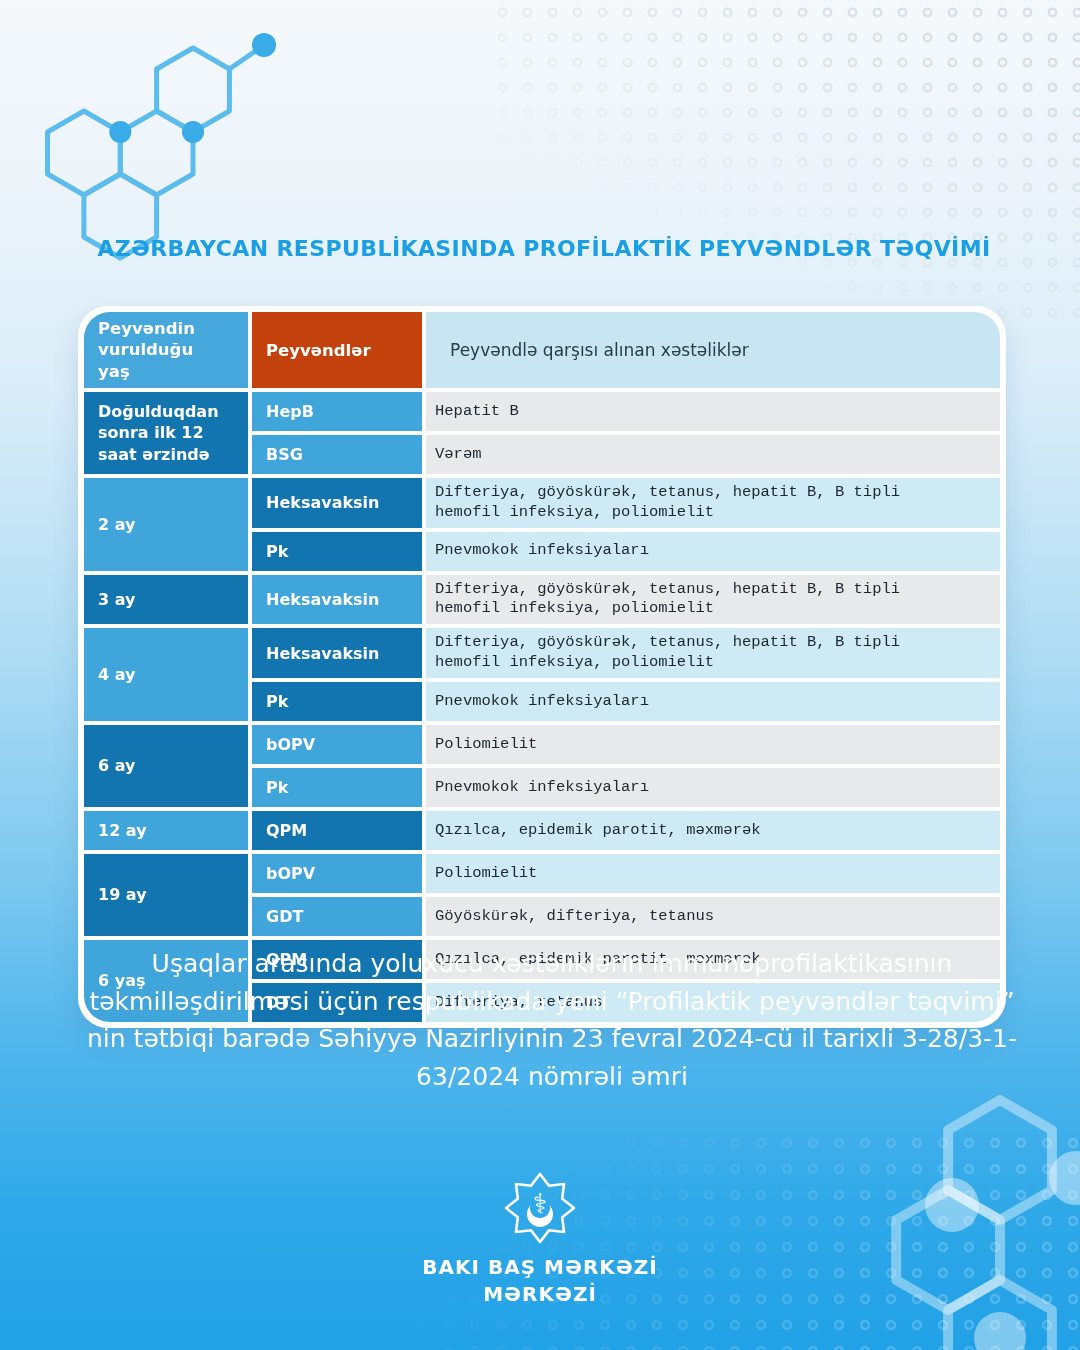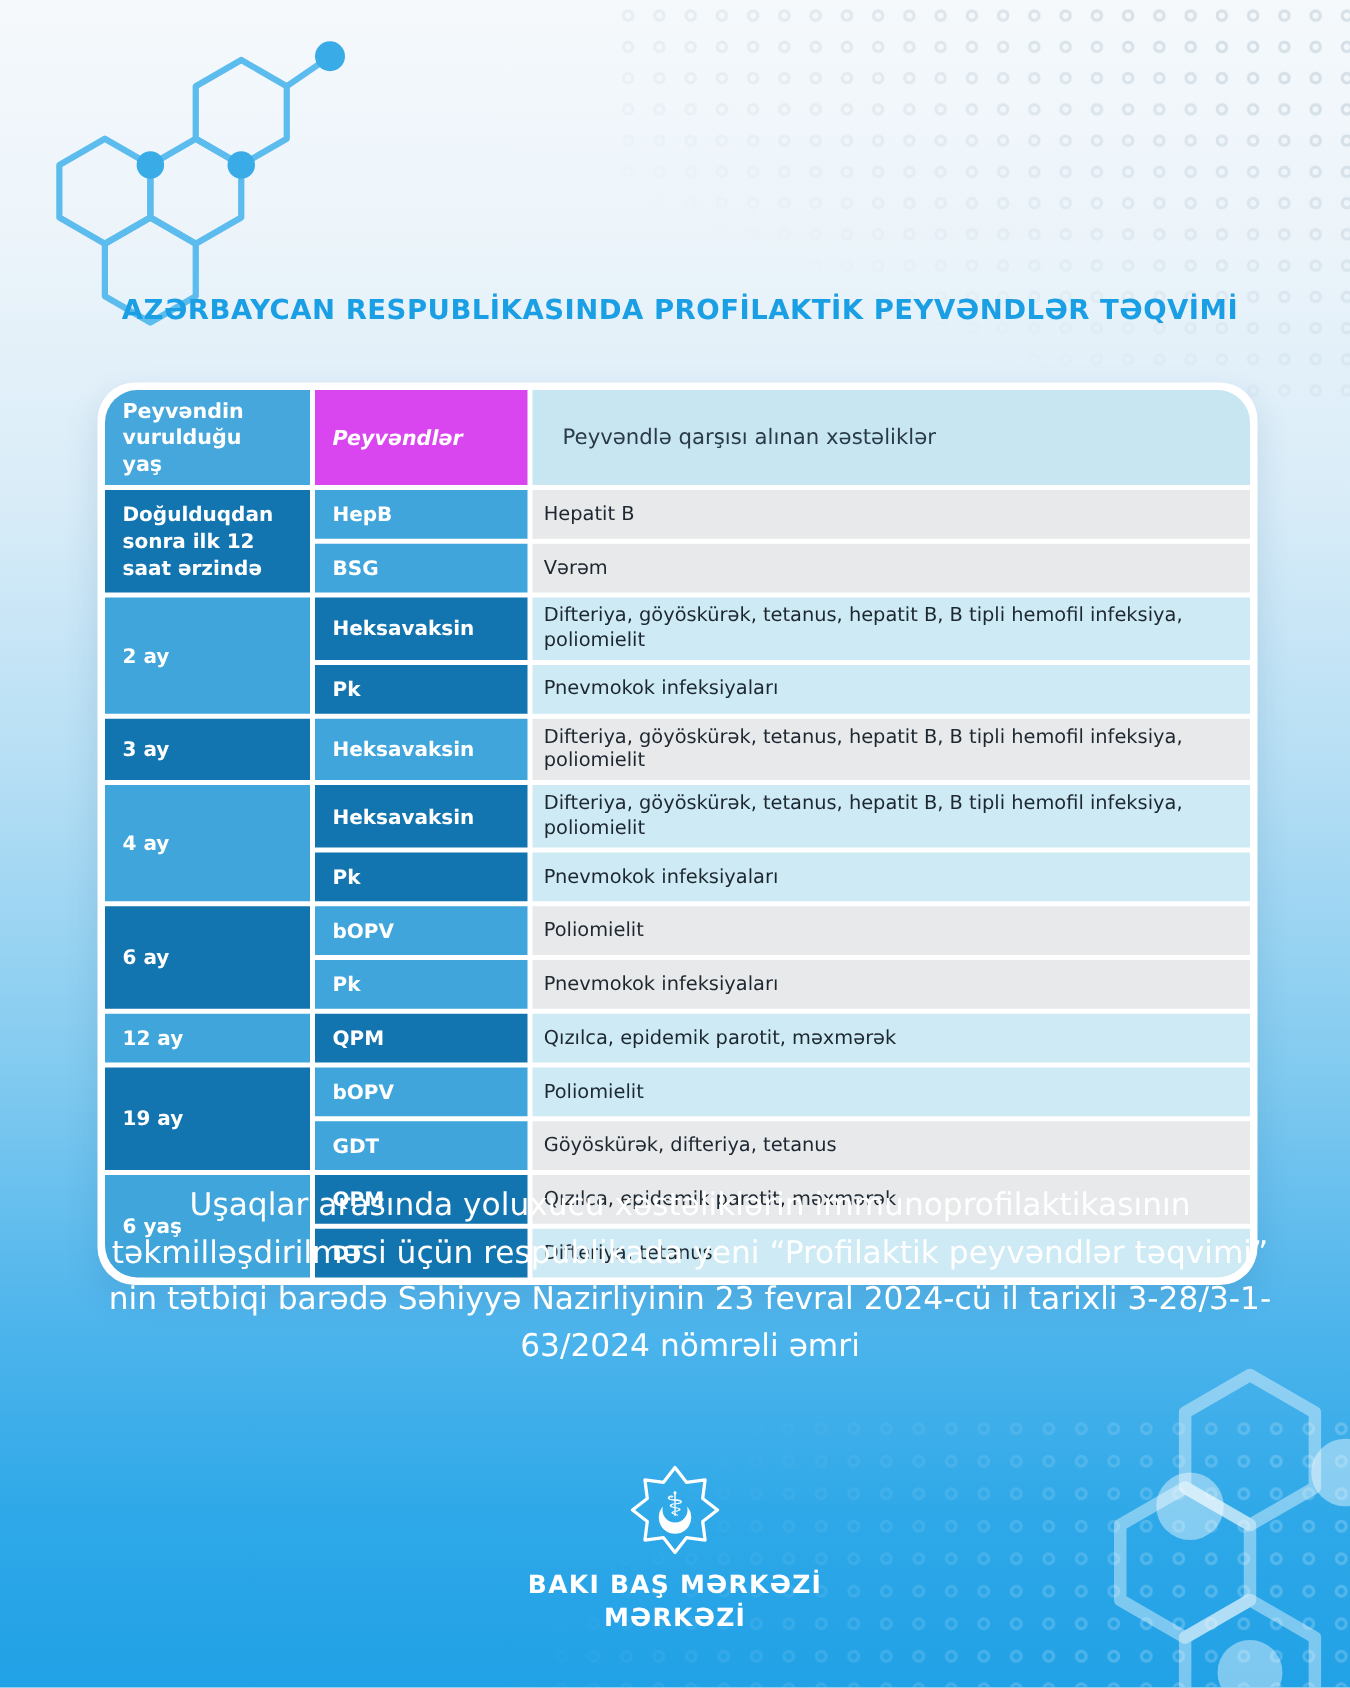--- a/index.html
+++ b/index.html
@@ -34,29 +34,29 @@
   .table-wrap{
     position:absolute;left:78px;top:306px;width:924px;z-index:2;
     background:#ffffff;border-radius:30px;padding:2px;
     box-shadow:0 12px 26px rgba(25,90,140,0.15);
   }
   table{border-collapse:separate;border-spacing:4px;width:100%;table-layout:fixed;}
   th,td{vertical-align:middle;overflow:hidden;}
   thead th{height:76px;text-align:left;}
   tbody td{height:29px;}
   .h-age{background:#45a7db;color:#ffffff;font-weight:bold;font-size:16.5px;padding:0 20px 0 14px;line-height:1.3;}
-  .h-vac{background:#d946ef;color:#ffffff;font-weight:bold;font-size:16.5px;padding:0 16px 0 14px;font-style:italic;}
+  .h-vac{background:#c2410c;color:#ffffff;font-weight:bold;font-size:16.5px;padding:0 16px 0 14px;}
   .h-dis{background:#c7e6f1;color:#2a3b47;font-weight:normal;font-size:17px;padding:0 6px 0 24px;}
   thead th:first-child{border-top-left-radius:26px;}
   thead th:last-child{border-top-right-radius:26px;}
   td.corner-bl{border-bottom-left-radius:26px;}
   td.corner-br{border-bottom-right-radius:26px;}
   td.age{color:#ffffff;font-weight:bold;font-size:16px;padding:0 6px 0 14px;line-height:1.35;}
   td.vaccine{color:#ffffff;font-weight:bold;font-size:16px;padding:0 6px 0 14px;}
-  td.disease{color:#1d2730;font-size:15.5px;line-height:1.28;padding:5px 40px 5px 9px;}
+  td.disease{color:#1d2730;font-size:15.5px;line-height:1.28;padding:5px 40px 5px 9px;font-family:Liberation Mono, monospace;}
   .v-dark{background:#1375af;}
   .v-med{background:#3fa5db;margin-top:33px;}
   .d-blue{background:#cdeaf5;}
   .d-gray{background:#e8e9eb;}
   
   .note{
     position:absolute;top:945px;left:82px;width:940px;z-index:2;
     text-align:center;color:#ffffff;font-size:25px;font-weight:500;line-height:1.5;
   }
   

